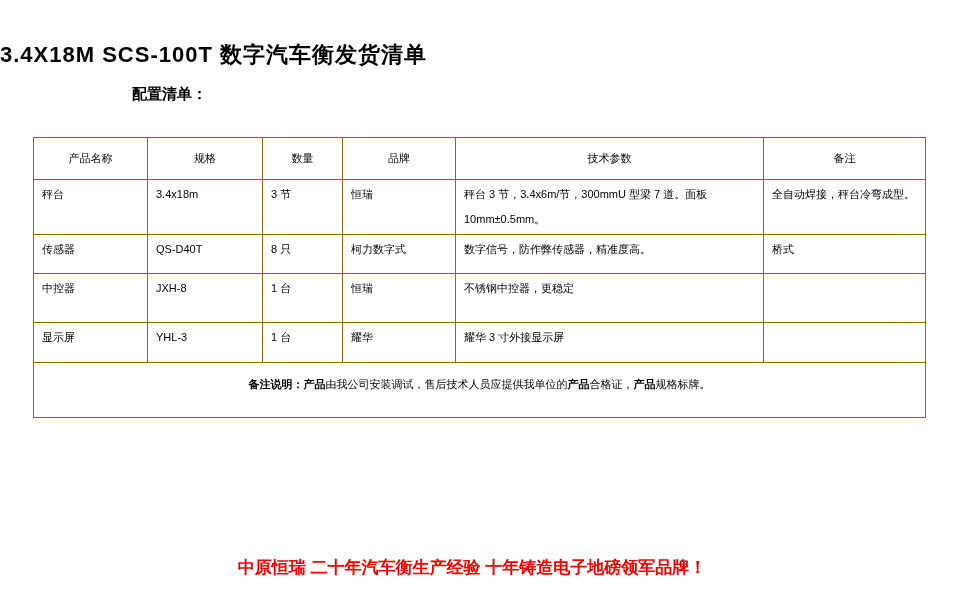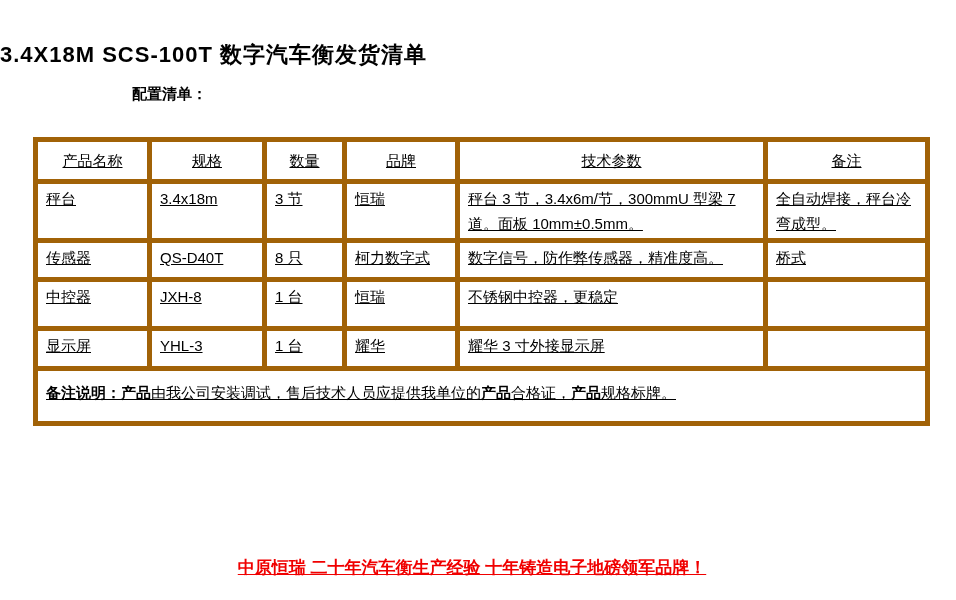--- a/index.html
+++ b/index.html
@@ -35,58 +35,56 @@
   }
   table.ship-table {
     position: absolute;
     top: 137px;
     left: 33px;
     border-collapse: collapse;
     table-layout: fixed;
     width: 892px;
   }
   .ship-table th, .ship-table td {
-    border: 5px solid #a16207;
-    font-size: 15px;
+    border: 1px solid #a16207;
+    font-size: 11px;
     font-weight: normal;
     line-height: 25px;
     overflow: hidden;
-    text-decoration: underline;
   }
   .ship-table th {
     text-align: center;
     vertical-align: middle;
     padding: 2px 4px;
   }
   .ship-table td {
     text-align: left;
     vertical-align: top;
     padding: 2px 8px;
   }
   tr.h-hdr { height: 42px; }
   tr.h-r0 { height: 54px; }
   tr.h-r1 { height: 39px; }
   tr.h-r2 { height: 51px; }
   tr.h-r3 { height: 49px; }
   tr.h-r4 { height: 40px; }
   tr.h-r5 { height: 36px; }
   tr.h-r6 { height: 44px; }
   tr.h-note { height: 55px; }
-  td.note-cell { padding-top: 9px; }
+  td.note-cell { padding-top: 9px; text-align: center; }
   .bold { font-weight: bold; }
   .slogan {
     position: absolute;
     top: 556px;
     left: 0;
     width: 944px;
     text-align: center;
     font-size: 17px;
     font-weight: bold;
     color: var(--slogan-red, #f00000);
-    text-decoration: underline;
   }
 </style>
 </head>
 <body>
 
 <div class="doc-title">3.4X18M SCS-100T 数字汽车衡发货清单</div>
 
 <div class="config-label">配置清单：</div>
 
 <table class="ship-table">

